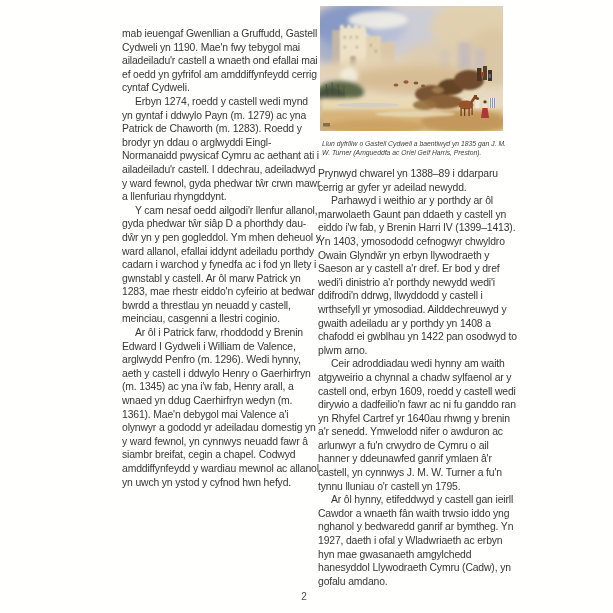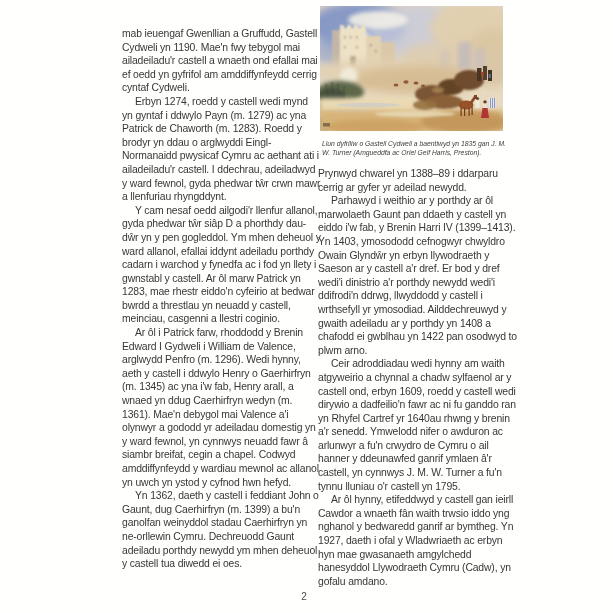--- a/index.html
+++ b/index.html
@@ -193,21 +193,20 @@
     </svg>
   </div>
 
   <div class="caption">Llun dyfrlliw o Gastell Cydweli a baentiwyd yn 1835 gan J. M. W. Turner (Amgueddfa ac Oriel Gelf Harris, Preston).</div>
 
   <div class="col" id="col1">
     <p>mab ieuengaf Gwenllian a Gruffudd, Gastell Cydweli yn 1190. Mae'n fwy tebygol mai ailadeiladu'r castell a wnaeth ond efallai mai ef oedd yn gyfrifol am amddiffynfeydd cerrig cyntaf Cydweli.</p>
     <p class="indent">Erbyn 1274, roedd y castell wedi mynd yn gyntaf i ddwylo Payn (m. 1279) ac yna Patrick de Chaworth (m. 1283). Roedd y brodyr yn ddau o arglwyddi Eingl-Normanaidd pwysicaf Cymru ac aethant ati i ailadeiladu'r castell. I ddechrau, adeiladwyd y ward fewnol, gyda phedwar tŵr crwn mawr a llenfuriau rhyngddynt.</p>
     <p class="indent">Y cam nesaf oedd ailgodi'r llenfur allanol, gyda phedwar tŵr siâp D a phorthdy dau-dŵr yn y pen gogleddol. Ym mhen deheuol y ward allanol, efallai iddynt adeiladu porthdy cadarn i warchod y fynedfa ac i fod yn llety i gwnstabl y castell. Ar ôl marw Patrick yn 1283, mae rhestr eiddo'n cyfeirio at bedwar bwrdd a threstlau yn neuadd y castell, meinciau, casgenni a llestri coginio.</p>
     <p class="indent">Ar ôl i Patrick farw, rhoddodd y Brenin Edward I Gydweli i William de Valence, arglwydd Penfro (m. 1296). Wedi hynny, aeth y castell i ddwylo Henry o Gaerhirfryn (m. 1345) ac yna i'w fab, Henry arall, a wnaed yn ddug Caerhirfryn wedyn (m. 1361). Mae'n debygol mai Valence a'i olynwyr a gododd yr adeiladau domestig yn y ward fewnol, yn cynnwys neuadd fawr â siambr breifat, cegin a chapel. Codwyd amddiffynfeydd y wardiau mewnol ac allanol yn uwch yn ystod y cyfnod hwn hefyd.</p>
-    <p class="indent">Yn 1362, daeth y castell i feddiant John o Gaunt, dug Caerhirfryn (m. 1399) a bu'n ganolfan weinyddol stadau Caerhirfryn yn ne-orllewin Cymru. Dechreuodd Gaunt adeiladu porthdy newydd ym mhen deheuol y castell tua diwedd ei oes.</p>
   </div>
 
   <div class="col" id="col2">
     <p>Prynwyd chwarel yn 1388–89 i ddarparu cerrig ar gyfer yr adeilad newydd.</p>
     <p class="indent">Parhawyd i weithio ar y porthdy ar ôl marwolaeth Gaunt pan ddaeth y castell yn eiddo i'w fab, y Brenin Harri IV (1399–1413). Yn 1403, ymosododd cefnogwyr chwyldro Owain Glyndŵr yn erbyn llywodraeth y Saeson ar y castell a'r dref. Er bod y dref wedi'i dinistrio a'r porthdy newydd wedi'i ddifrodi'n ddrwg, llwyddodd y castell i wrthsefyll yr ymosodiad. Ailddechreuwyd y gwaith adeiladu ar y porthdy yn 1408 a chafodd ei gwblhau yn 1422 pan osodwyd to plwm arno.</p>
     <p class="indent">Ceir adroddiadau wedi hynny am waith atgyweirio a chynnal a chadw sylfaenol ar y castell ond, erbyn 1609, roedd y castell wedi dirywio a dadfeilio'n fawr ac ni fu ganddo ran yn Rhyfel Cartref yr 1640au rhwng y brenin a'r senedd. Ymwelodd nifer o awduron ac arlunwyr a fu'n crwydro de Cymru o ail hanner y ddeunawfed ganrif ymlaen â'r castell, yn cynnwys J. M. W. Turner a fu'n tynnu lluniau o'r castell yn 1795.</p>
     <p class="indent">Ar ôl hynny, etifeddwyd y castell gan ieirll Cawdor a wnaeth fân waith trwsio iddo yng nghanol y bedwaredd ganrif ar bymtheg. Yn 1927, daeth i ofal y Wladwriaeth ac erbyn hyn mae gwasanaeth amgylchedd hanesyddol Llywodraeth Cymru (Cadw), yn gofalu amdano.</p>
   </div>
 
   <div class="pagenum">2</div>

